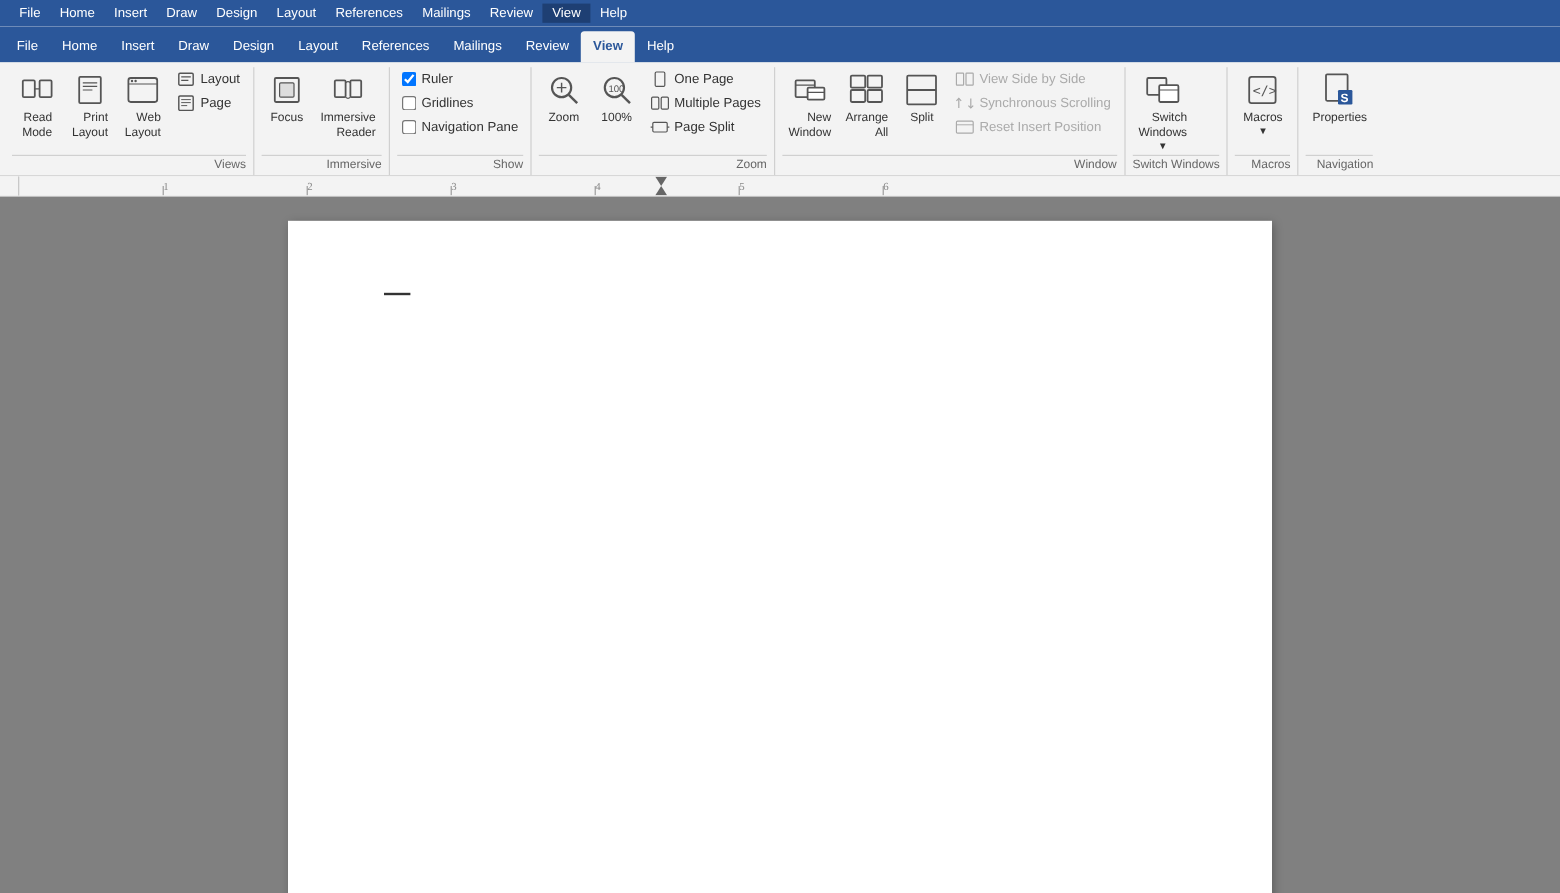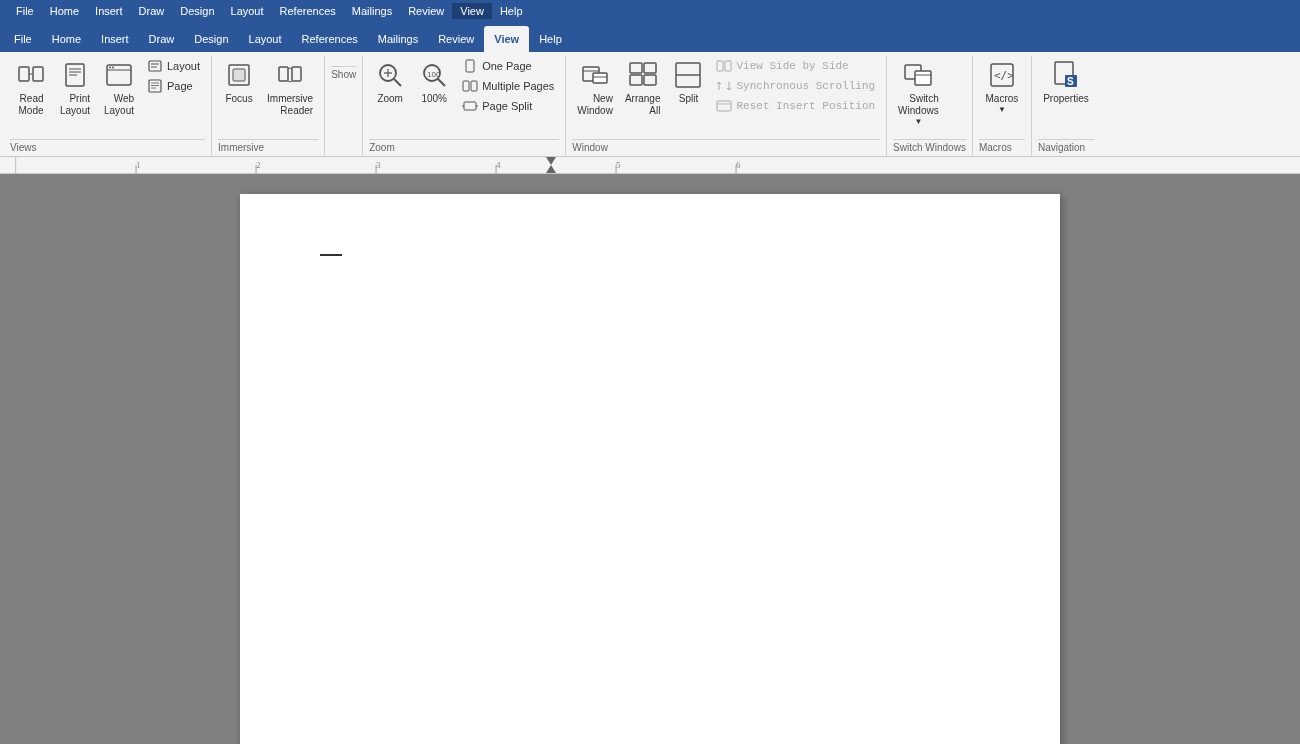--- a/index.html
+++ b/index.html
@@ -72,26 +72,26 @@
     .ribbon-group:last-child { border-right: none; }
 
     .ribbon-group-items {
       display: flex;
       align-items: flex-start;
       flex: 1;
       gap: 2px;
     }
 
     .ribbon-group-label {
-      text-align: left;
+      text-align: right;
       font-size: 10px;
       color: #666;
       padding: 2px 0 3px 0;
       border-top: 1px solid #d0d0d0;
-      margin-top: 10px;
+      margin-top: 0;
     }
 
     .ribbon-btn {
       display: flex;
       flex-direction: column;
       align-items: center;
       justify-content: flex-start;
       padding: 3px 5px;
       cursor: pointer;
       border-radius: 2px;
@@ -152,21 +152,20 @@
       cursor: pointer;
       font-size: 11px;
       height: 20px;
     }
     .checkbox-item input[type=checkbox] { width: 12px; height: 12px; margin: 0; }
 
     
     .ribbon-btn-sm.disabled {
       color: #aaa;
       cursor: default;
-      font-family: Liberation Mono, monospace;
     }
 
     
     .doc-area {
       background: #808080;
       min-height: calc(744px - 22px - 88px - 16px - 30px);
       padding: 20px;
       display: flex;
       justify-content: center;
     }
@@ -330,20 +329,36 @@
                 <path d="M14 22 Q16 24 18 22" fill="none" stroke="#555" stroke-width="1"></path>
               </svg>
           </div>
           <div class="btn-label">Immersive<br>Reader</div>
         </div>
       </div>
       <div class="ribbon-group-label">Immersive</div>
     </div>
 
     <div class="ribbon-group">
+      <div class="ribbon-group-items">
+        <div class="ribbon-col">
+          <label class="checkbox-item">
+            <input type="checkbox" checked="" style="">
+            <span>Ruler</span>
+          </label>
+          <label class="checkbox-item">
+            <input type="checkbox" style="">
+            <span>Gridlines</span>
+          </label>
+          <label class="checkbox-item">
+            <input type="checkbox" style="">
+            <span>Navigation Pane</span>
+          </label>
+        </div>
+      </div>
       <div class="ribbon-group-label">Show</div>
     </div>
 
     <div class="ribbon-group">
       <div class="ribbon-group-items">
 
         <div class="ribbon-btn">
           <div class="btn-icon">
             <svg width="32" height="32" viewBox="0 0 32 32">
                 <circle cx="14" cy="14" r="8" fill="none" stroke="#555" stroke-width="1.8"></circle>

